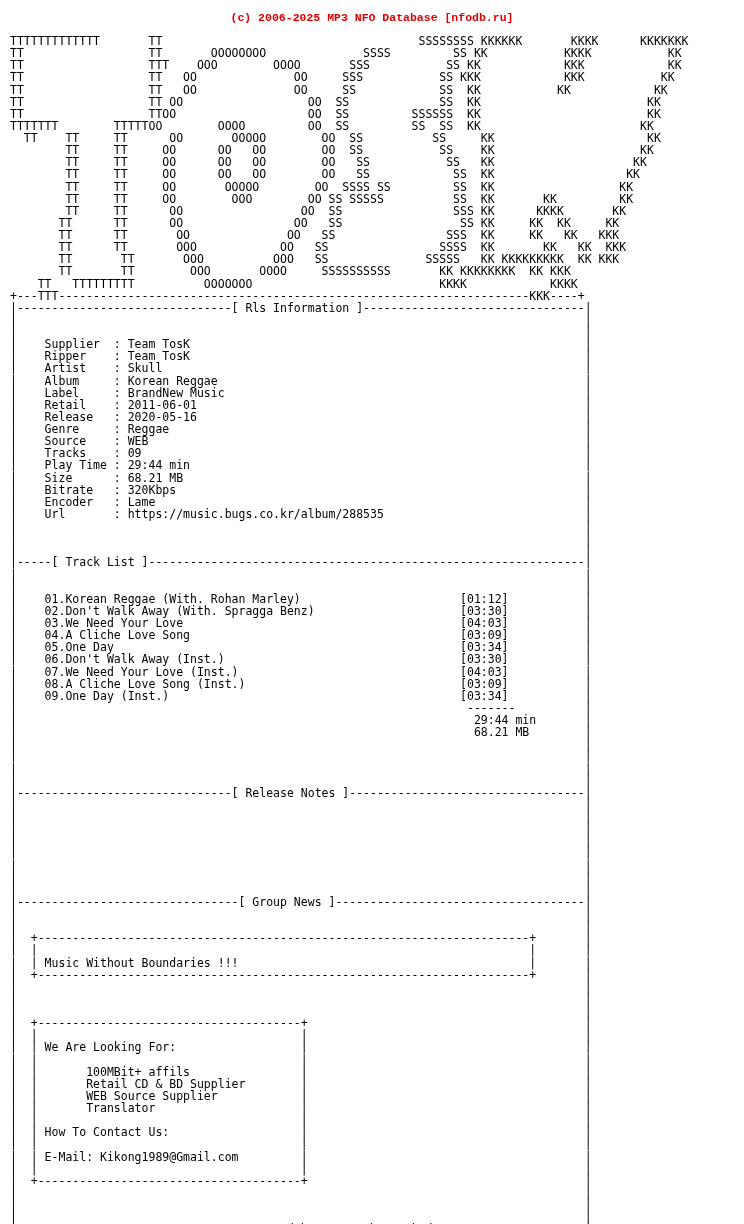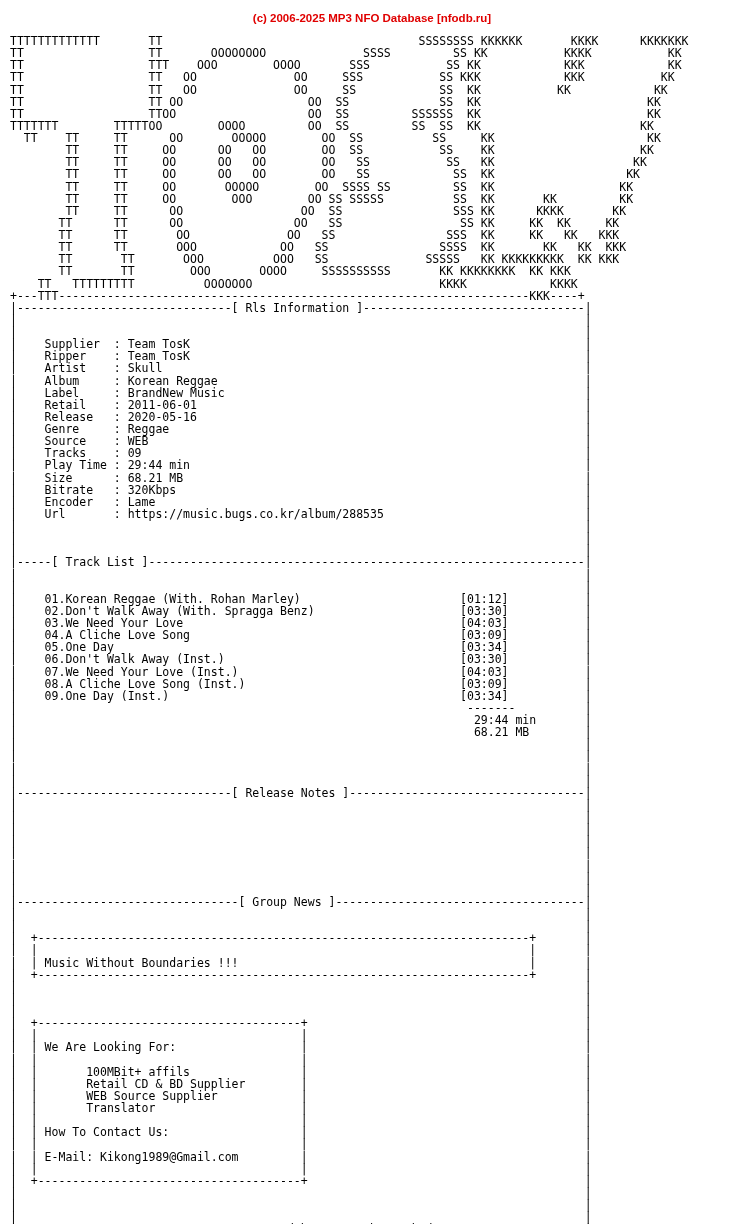--- a/index.html
+++ b/index.html
@@ -12,21 +12,21 @@
     width: 744px;
     height: 1224px;
     overflow: hidden;
     font-family: "DejaVu Sans Mono", "Liberation Mono", monospace;
   }
   #banner {
     display: block;
     width: 744px;
     text-align: center;
     color: #e00000;
-    font-family: Liberation Sans, sans-serif;
+    font-family: Liberation Mono, monospace;
     font-size: 11.5px;
     line-height: 12px;
     font-weight: bold;
     letter-spacing: 0px;
     white-space: pre;
     height: 12px;
   }
   #nfo {
     display: block;
     margin: 0;

